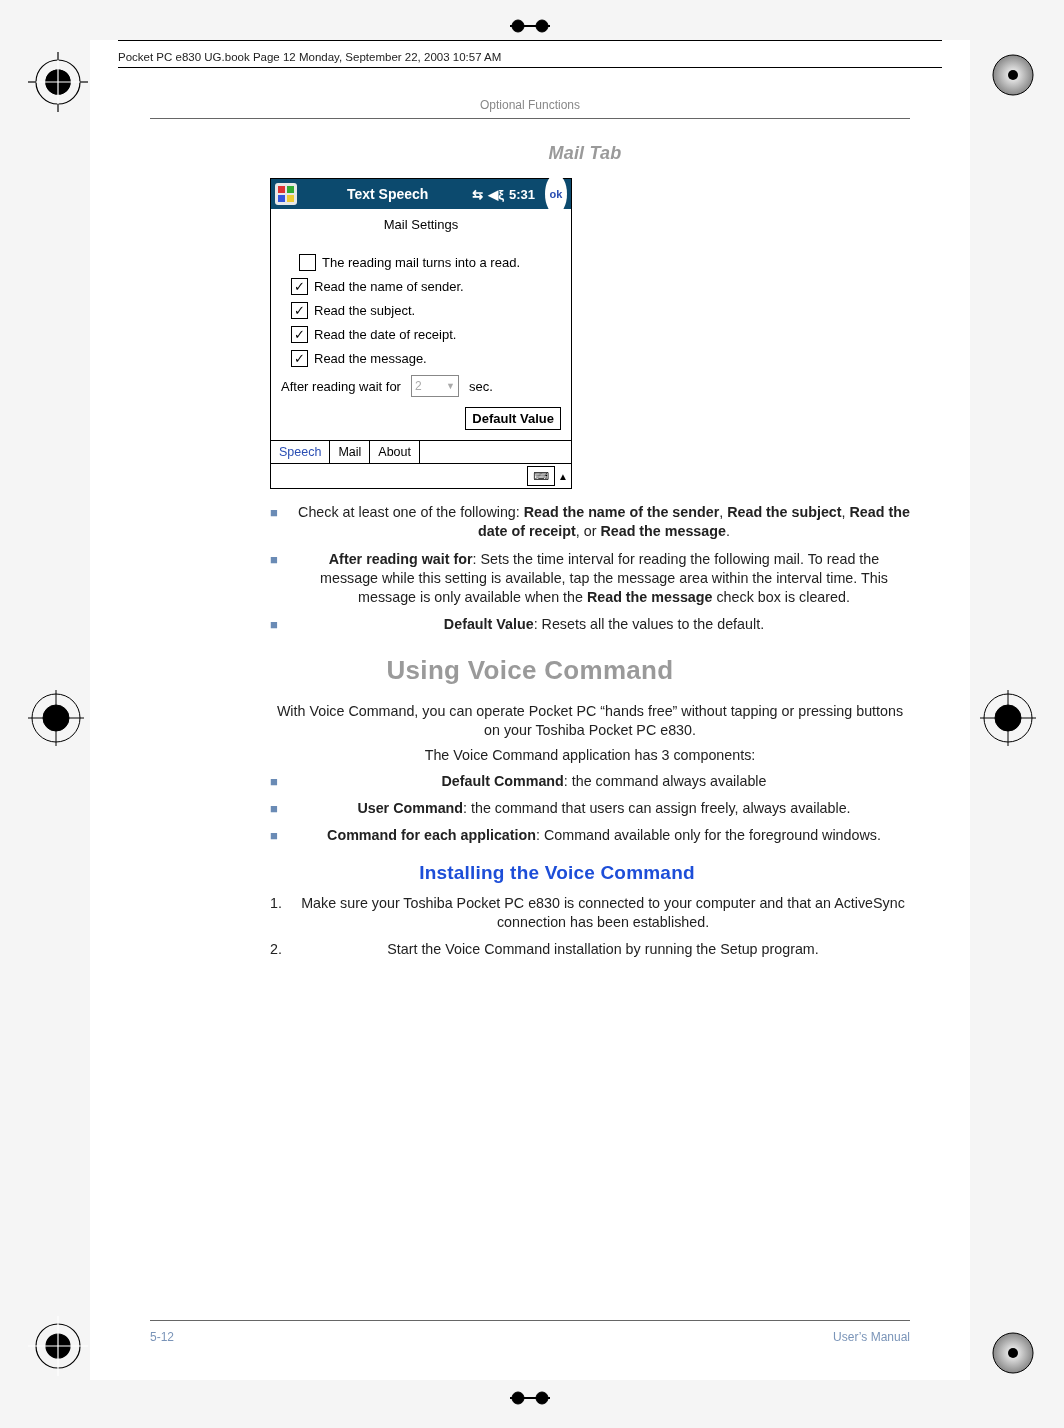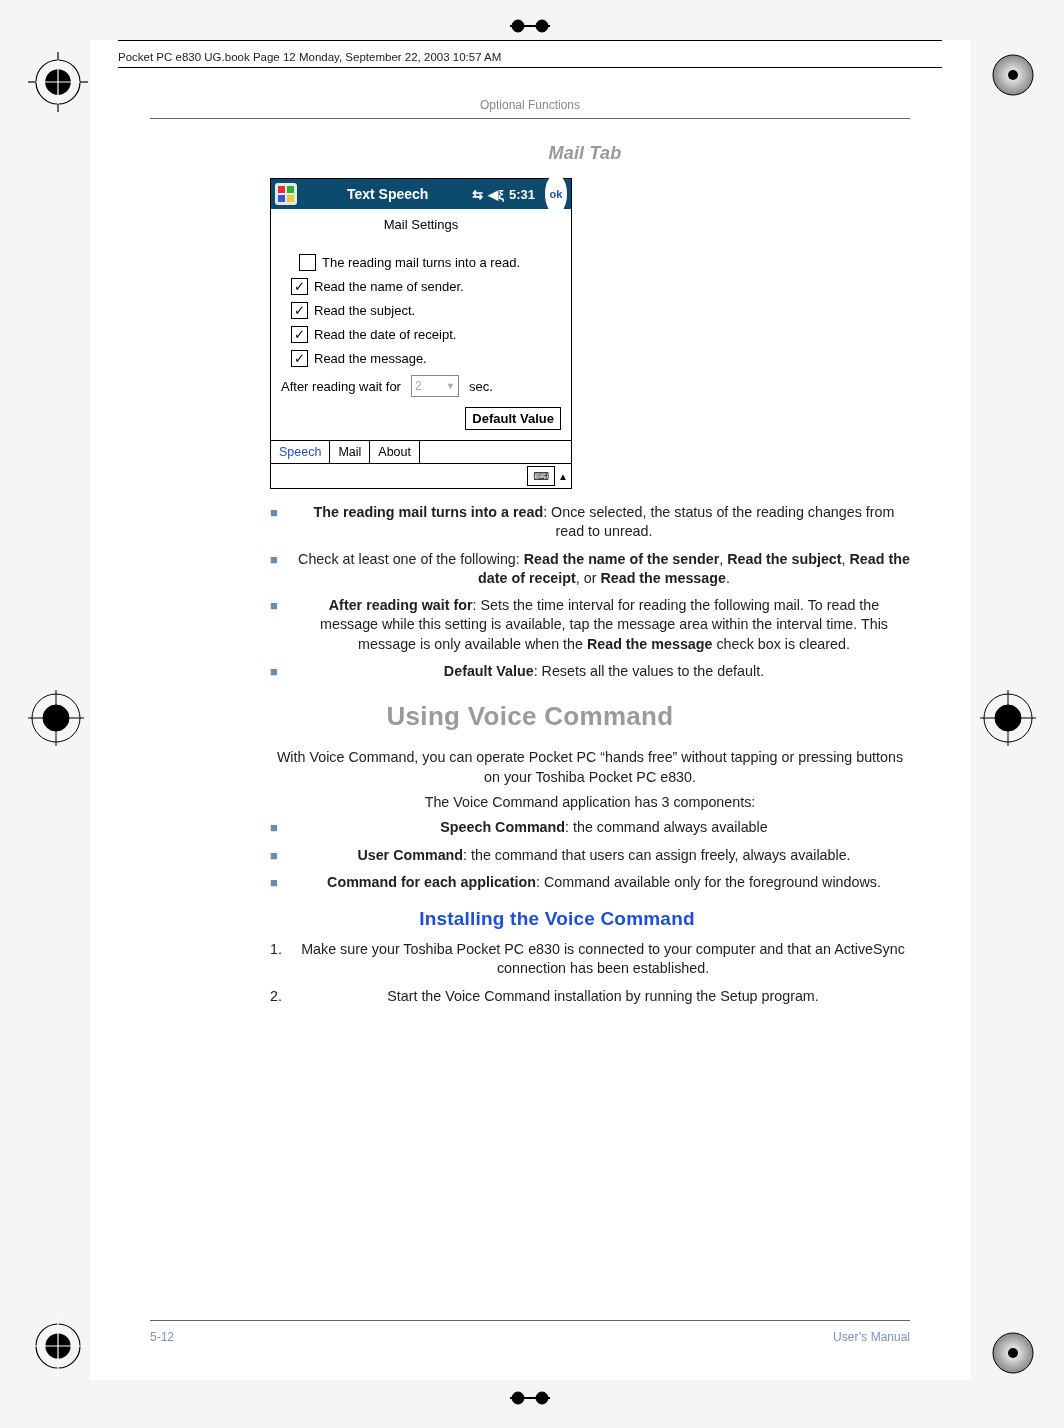--- a/index.html
+++ b/index.html
@@ -381,31 +381,30 @@
           <div class="ss-tab">Mail</div>
           <div class="ss-tab">About</div>
         </div>
       <div class="ss-bottombar">
         <span class="ss-kbd">⌨</span>
         <span class="ss-arrow">▲</span>
       </div>
     </div>
 
     <ul class="bullet-list" id="mail-bullets">
-        <li><span class="bold">The reading mail turns into a read</span><span>: Once selected, the status of the reading changes from read to unread.</span></li>
         <li><span>Check at least one of the following: </span><span class="bold">Read the name of the sender</span><span>, </span><span class="bold">Read the subject</span><span>, </span><span class="bold">Read the date of receipt</span><span>, or </span><span class="bold">Read the message</span><span>.</span></li>
         <li><span class="bold">After reading wait for</span><span>: Sets the time interval for reading the following mail. To read the message while this setting is available, tap the message area within the interval time. This message is only available when the </span><span class="bold">Read the message</span><span> check box is cleared.</span></li>
         <li><span class="bold">Default Value</span><span>: Resets all the values to the default.</span></li>
       </ul>
 
     <div class="h1-section">Using Voice Command</div>
     <p class="body-p">With Voice Command, you can operate Pocket PC “hands free” without tapping or pressing buttons on your Toshiba Pocket PC e830.</p>
     <p class="body-p">The Voice Command application has 3 components:</p>
     <ul class="bullet-list tight" id="voice-bullets">
-        <li><span class="bold">Speech Command</span><span>: the command always available</span></li>
+        <li><span class="bold">Default Command</span><span>: the command always available</span></li>
         <li><span class="bold">User Command</span><span>: the command that users can assign freely, always available.</span></li>
         <li><span class="bold">Command for each application</span><span>: Command available only for the foreground windows.</span></li>
       </ul>
 
     <div class="h2-section">Installing the Voice Command</div>
     <ol class="num-list" id="install-steps">
         <li>Make sure your Toshiba Pocket PC e830 is connected to your computer and that an ActiveSync connection has been established.</li>
         <li>Start the Voice Command installation by running the Setup program.</li>
       </ol>
   </div>

